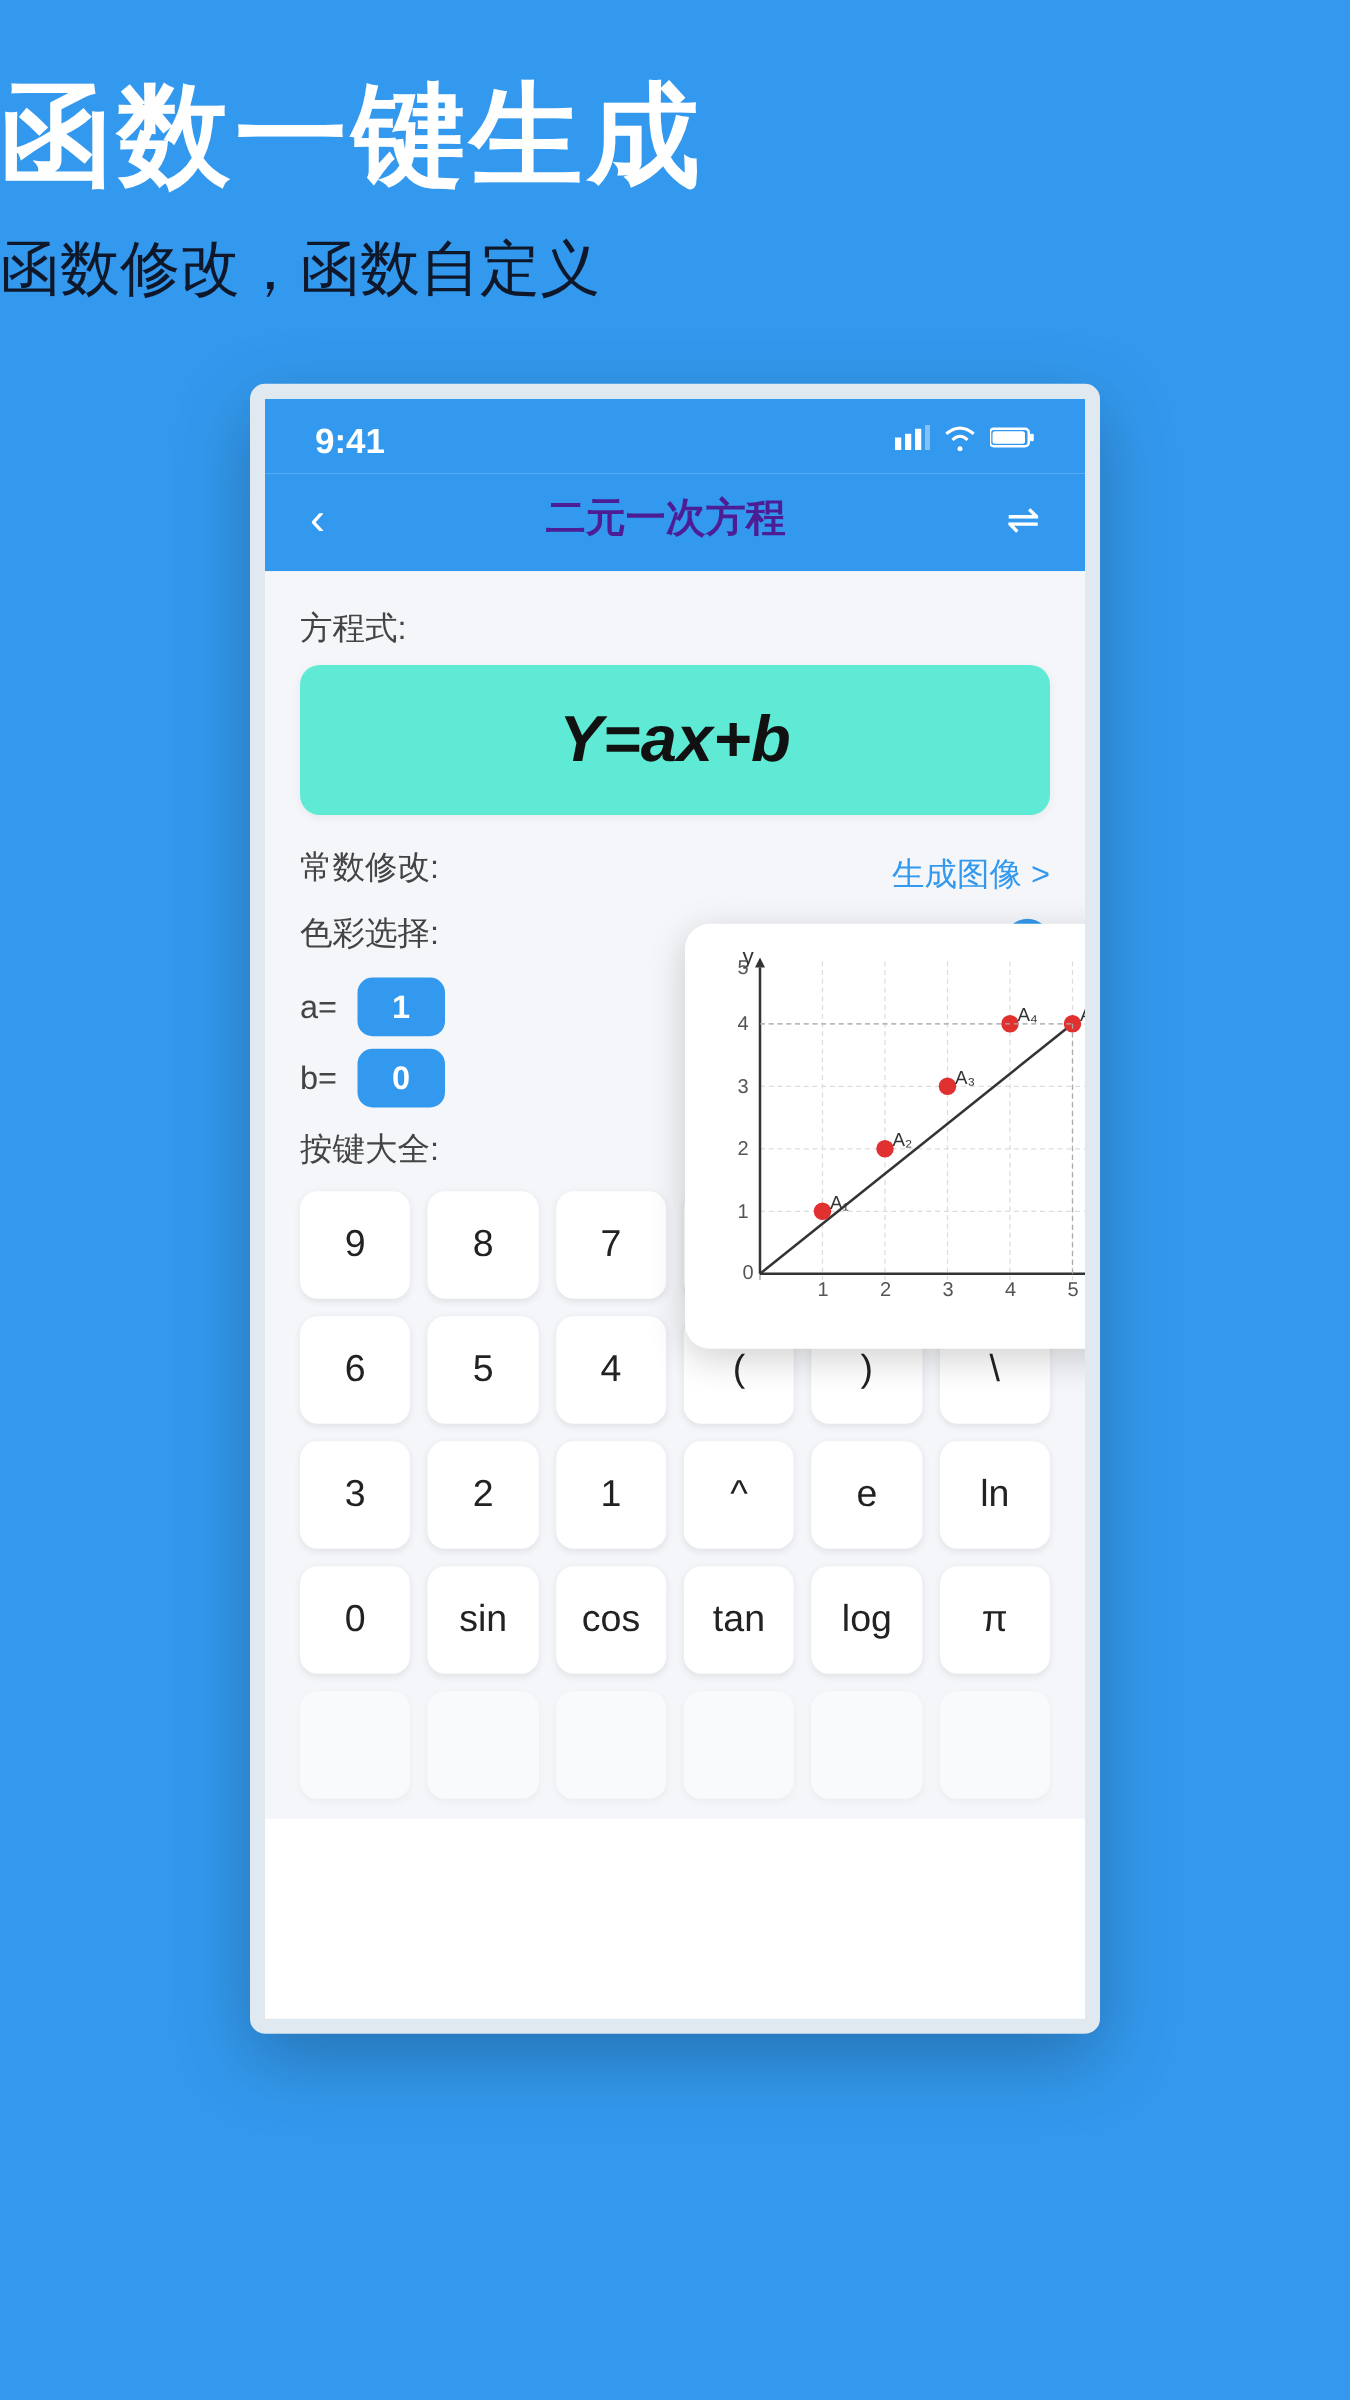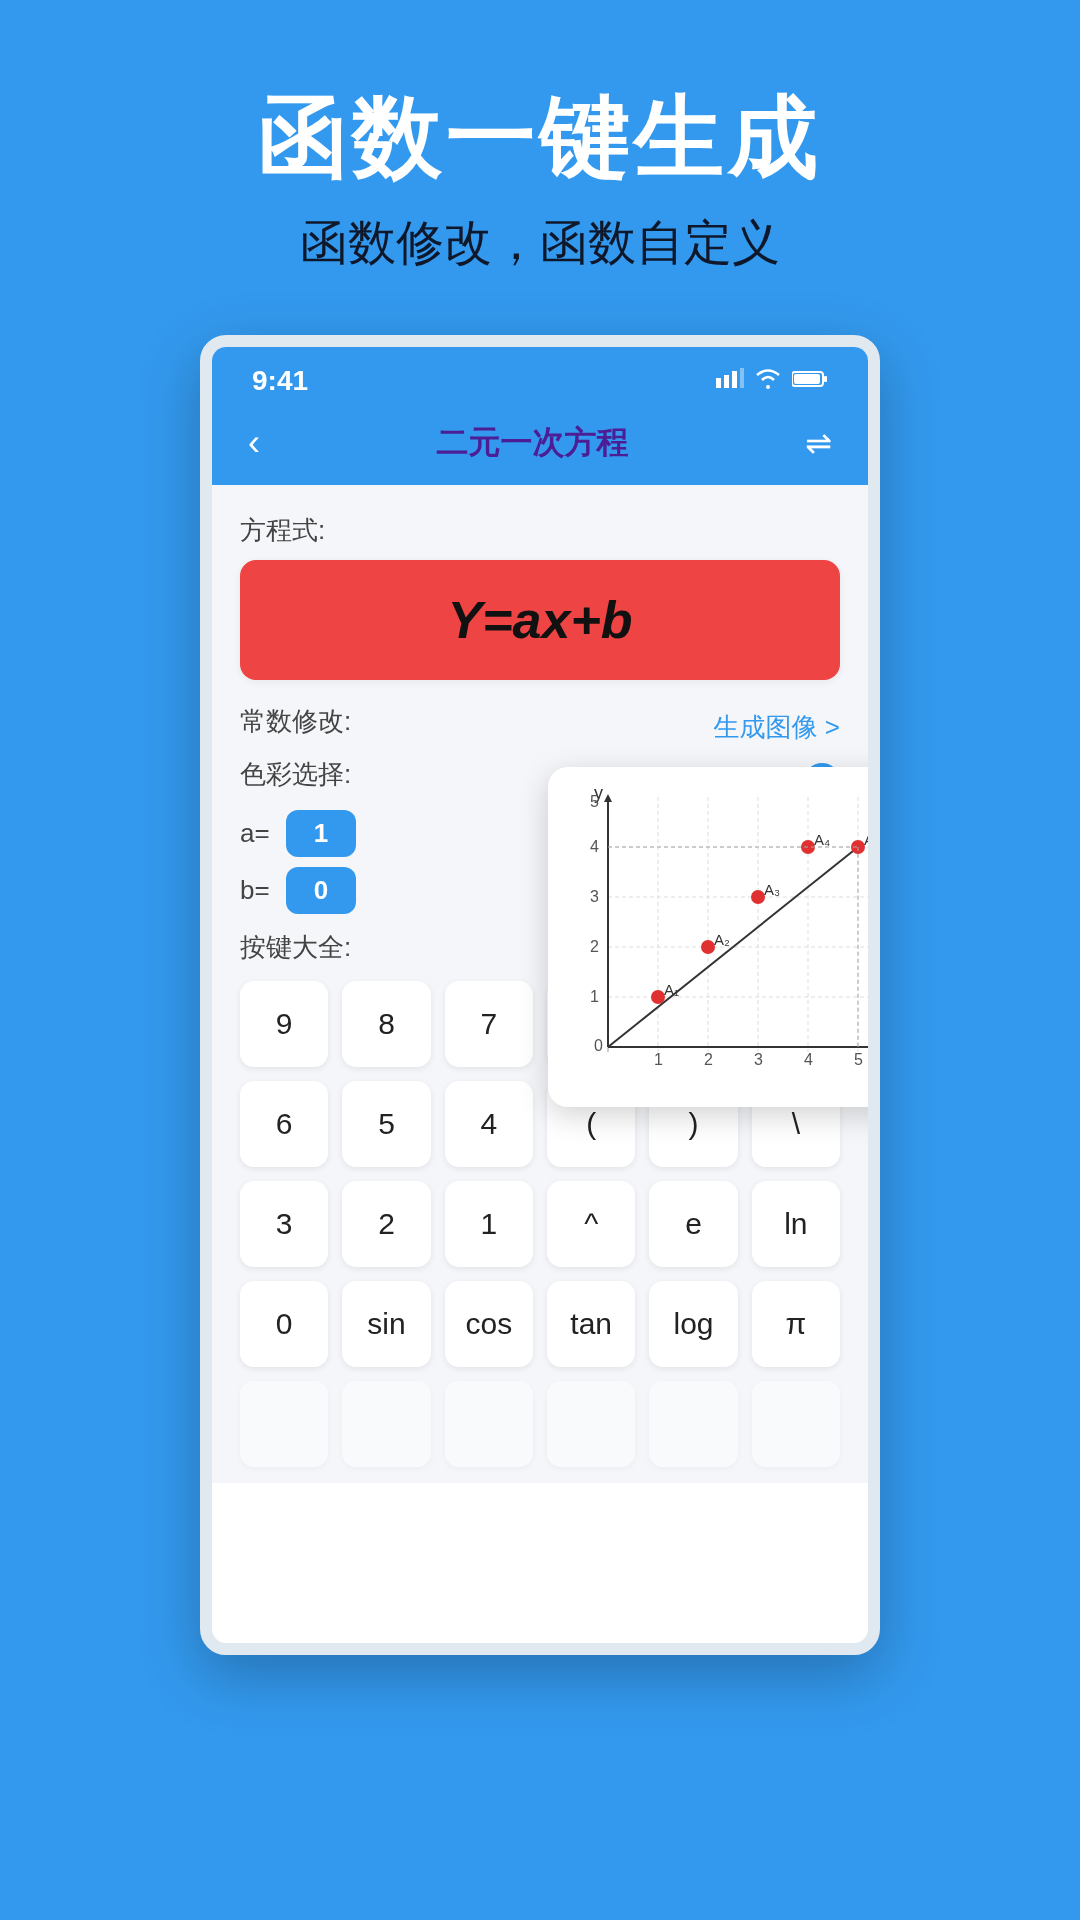--- a/index.html
+++ b/index.html
@@ -7,22 +7,22 @@
       width: 1080px;
       height: 1920px;
       background-color: #3399ee;
       font-family: -apple-system, 'PingFang SC', 'Microsoft YaHei', sans-serif;
       overflow: hidden;
       position: relative;
     }
 
     
     .header-area {
-      text-align: center;
-      padding-top: 88px;
+      text-align: left;
+      padding-top: 60px;
       padding-bottom: 60px;
     }
     .main-title {
       font-size: 90px;
       font-weight: 800;
       color: white;
       letter-spacing: 4px;
       line-height: 1.1;
     }
     .sub-title {
@@ -36,21 +36,21 @@
     .phone-wrapper {
       display: flex;
       justify-content: center;
       align-items: flex-start;
       position: relative;
     }
     .phone {
       width: 680px;
       height: 1320px;
       background: white;
-      border-radius: 26px;
+      border-radius: 12px;
       box-shadow: 0 20px 60px rgba(0,0,0,0.25);
       overflow: hidden;
       position: relative;
       border: 12px solid #e0e8f0;
     }
 
     
     .status-bar {
       display: flex;
       justify-content: space-between;
@@ -95,21 +95,21 @@
       padding: 28px 28px 0;
     }
 
     .section-label {
       font-size: 26px;
       color: #444;
       margin-bottom: 12px;
     }
 
     .formula-box {
-      background: #ef4444;
+      background: #5eead4;
       border-radius: 16px;
       padding: 30px;
       text-align: center;
       margin-bottom: 24px;
       box-shadow: 0 2px 8px rgba(0,0,0,0.06);
     }
     .formula-text {
       font-size: 52px;
       font-weight: 700;
       color: #111;

